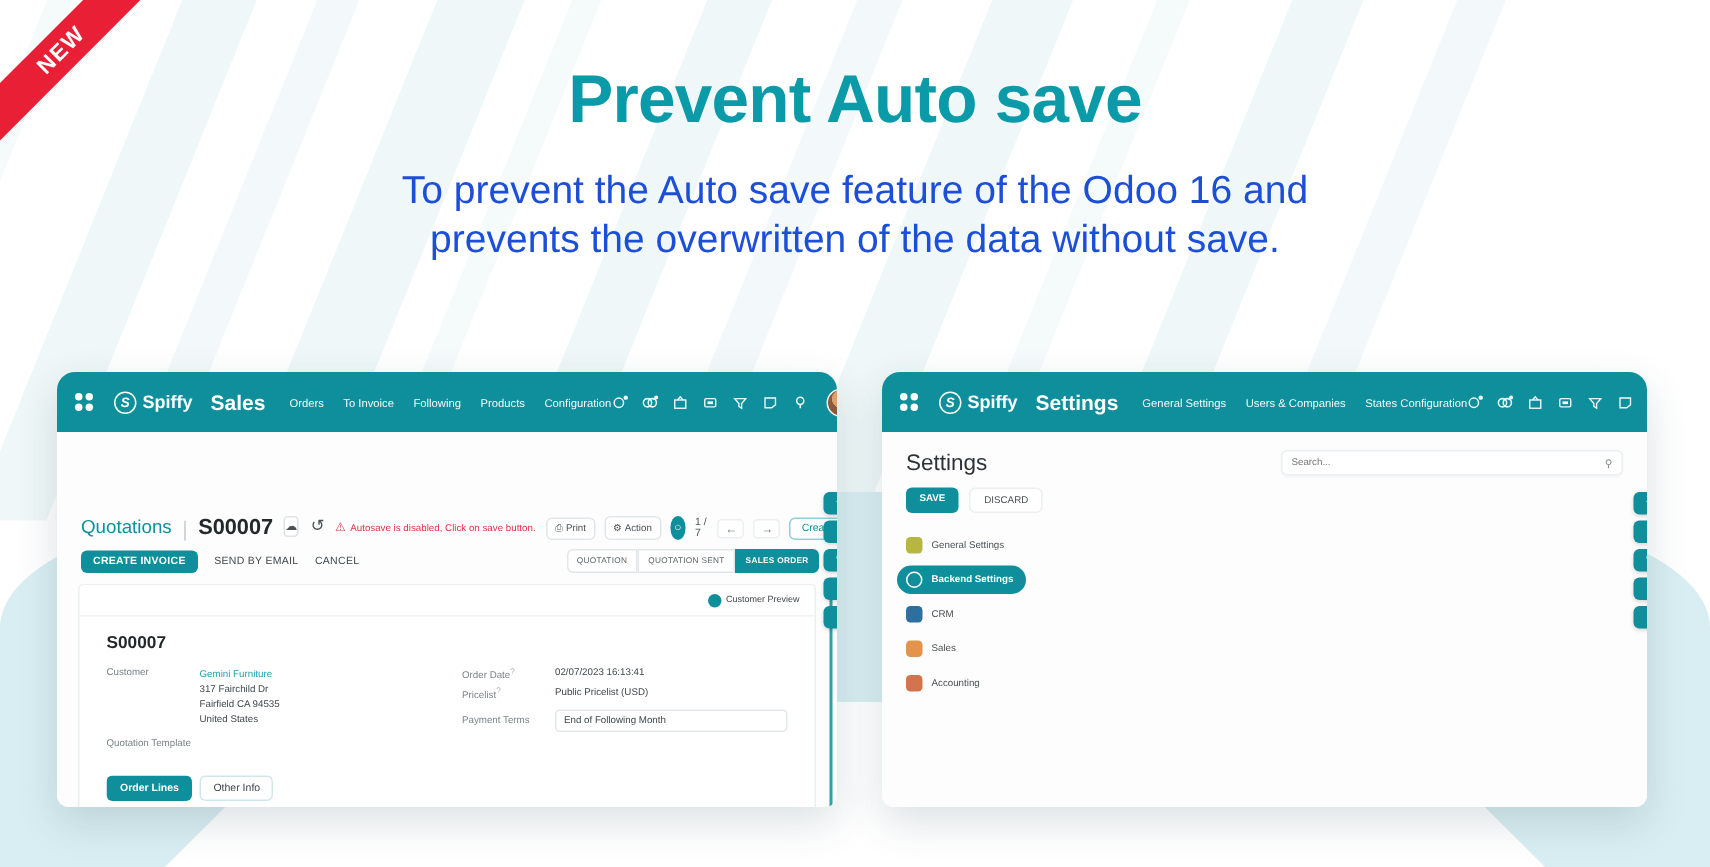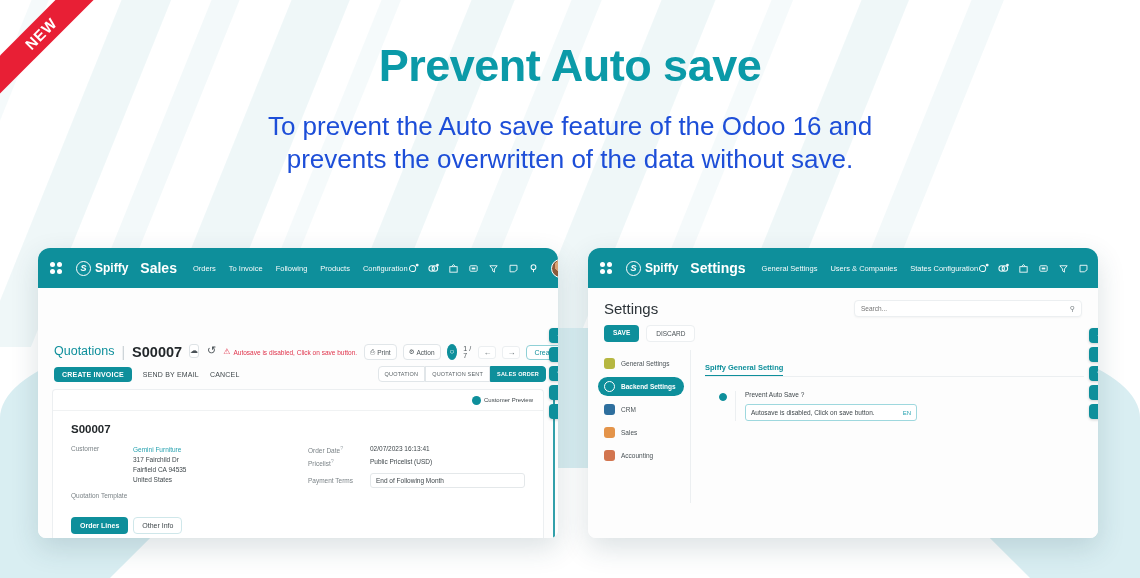--- a/index.html
+++ b/index.html
@@ -517,35 +517,20 @@
         <div class="sitem">
           <span class="sq" style="background:#e4944a"></span>
           <span>Sales</span>
         </div>
         <div class="sitem">
           <span class="sq" style="background:#d2754f"></span>
           <span>Accounting</span>
         </div>
       </div>
 
-      <div class="set-main">
-        <div class="sec-title">Spiffy General Setting</div>
-        <div class="sec-rule"></div>
-
-        <div class="opt-row">
-          <span class="chk"></span>
-          <div class="opt-body">
-            <div class="opt-label">Prevent Auto Save ?</div>
-            <div class="opt-input">
-              <span class="v">Autosave is disabled, Click on save button.</span>
-              <span class="en">EN</span>
-            </div>
-          </div>
-        </div>
-      </div>
     </div>
   </div>
 
   <div class="sidetools">
     <div class="stool">☆</div>
     <div class="stool">⚲</div>
     <div class="stool">✎</div>
     <div class="stool">⚲</div>
     <div class="stool">⚑</div>
   </div>

